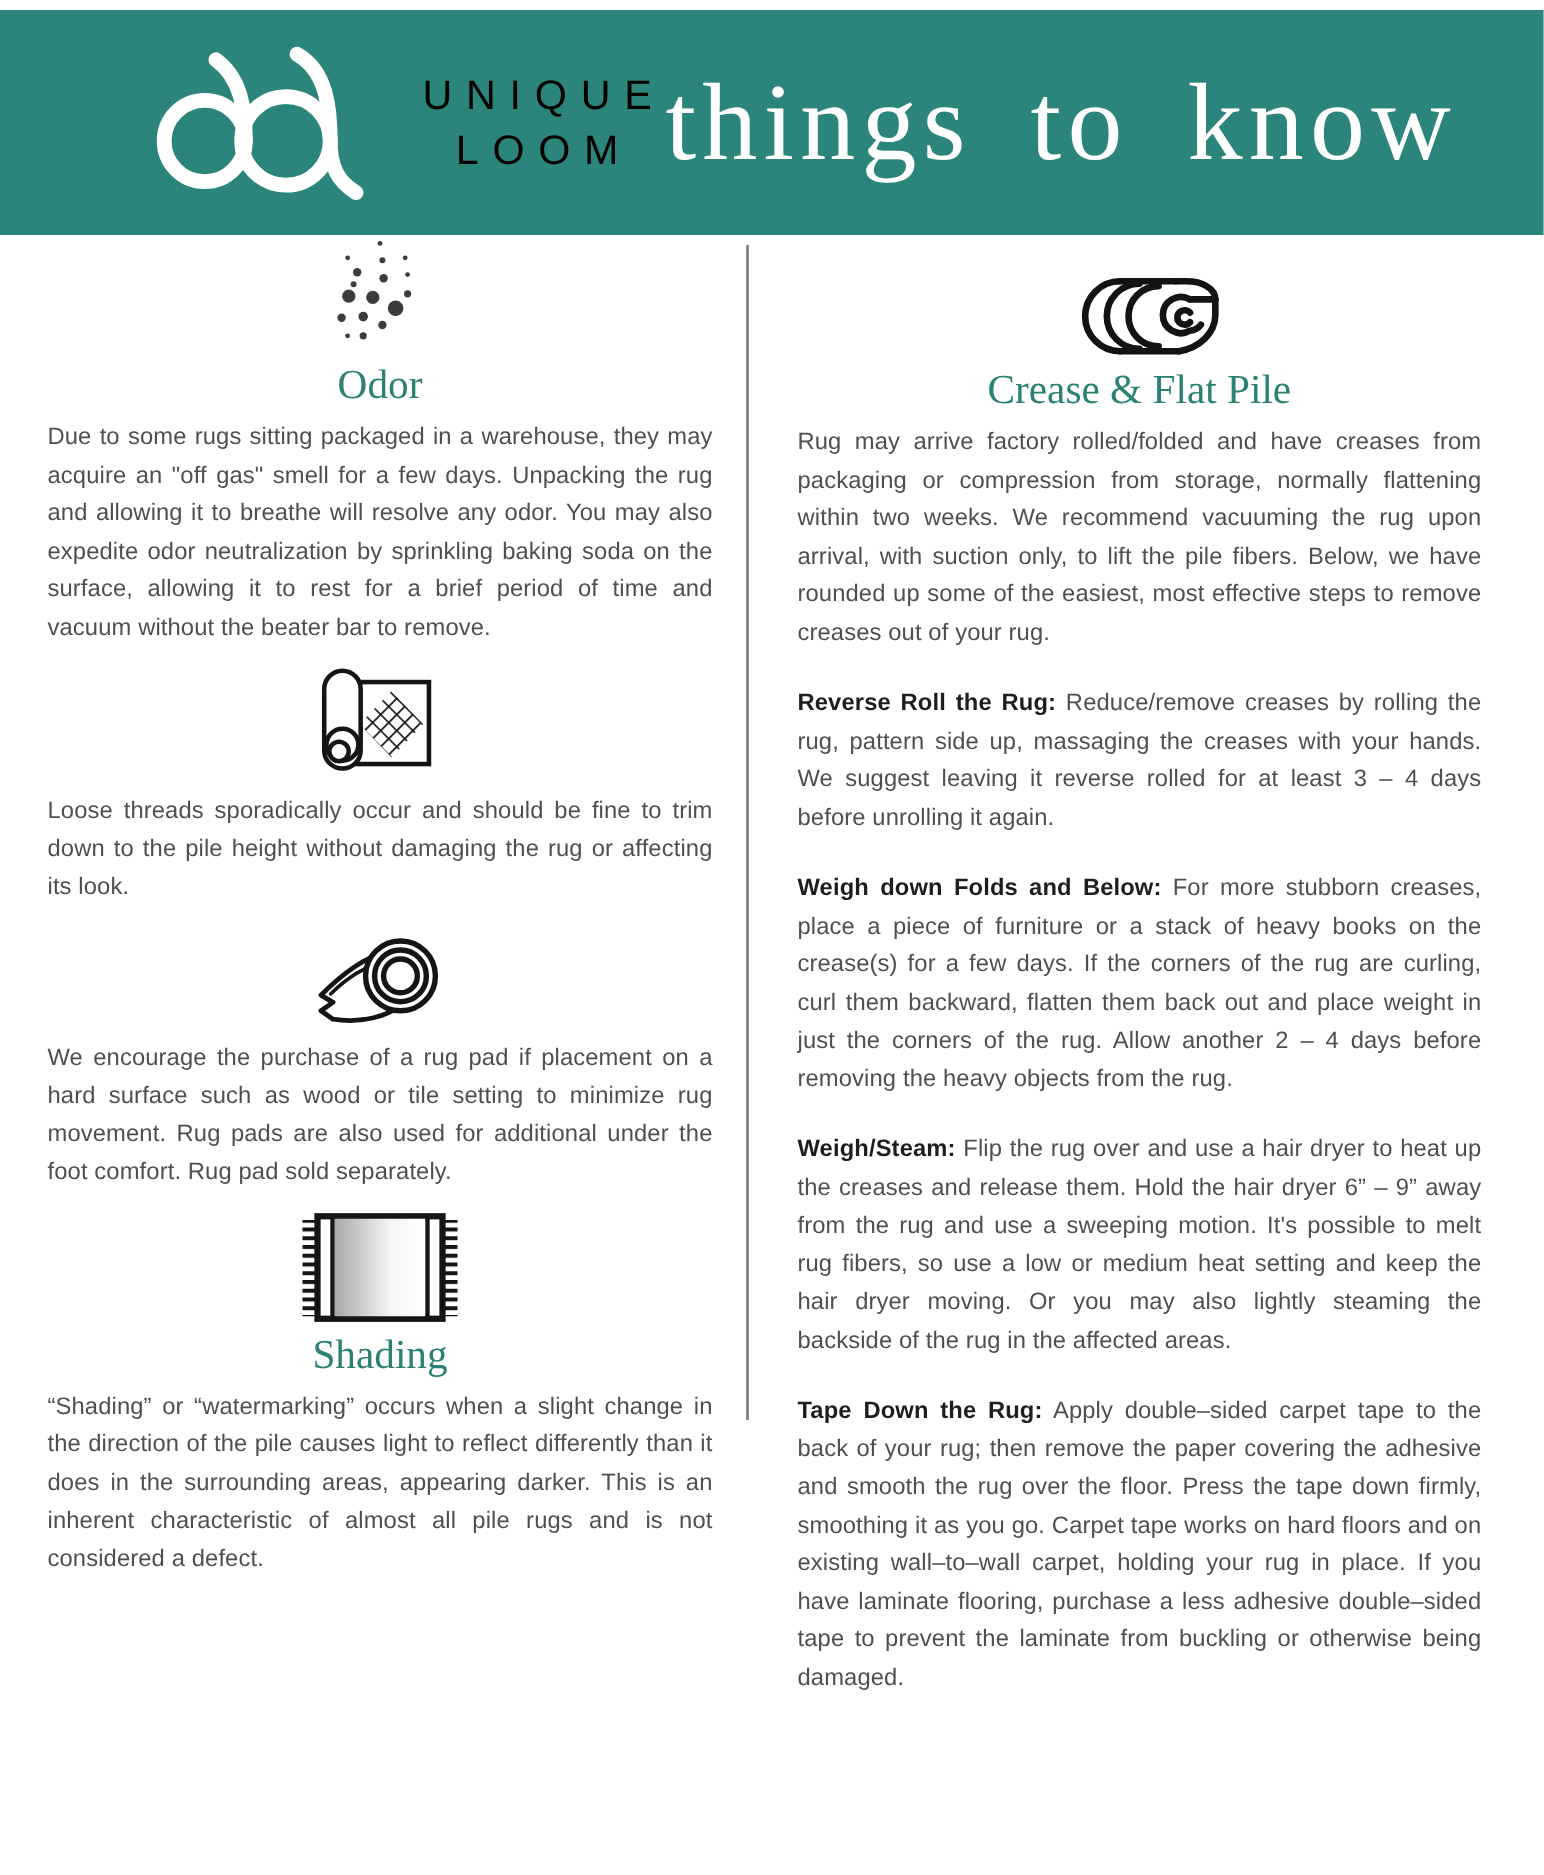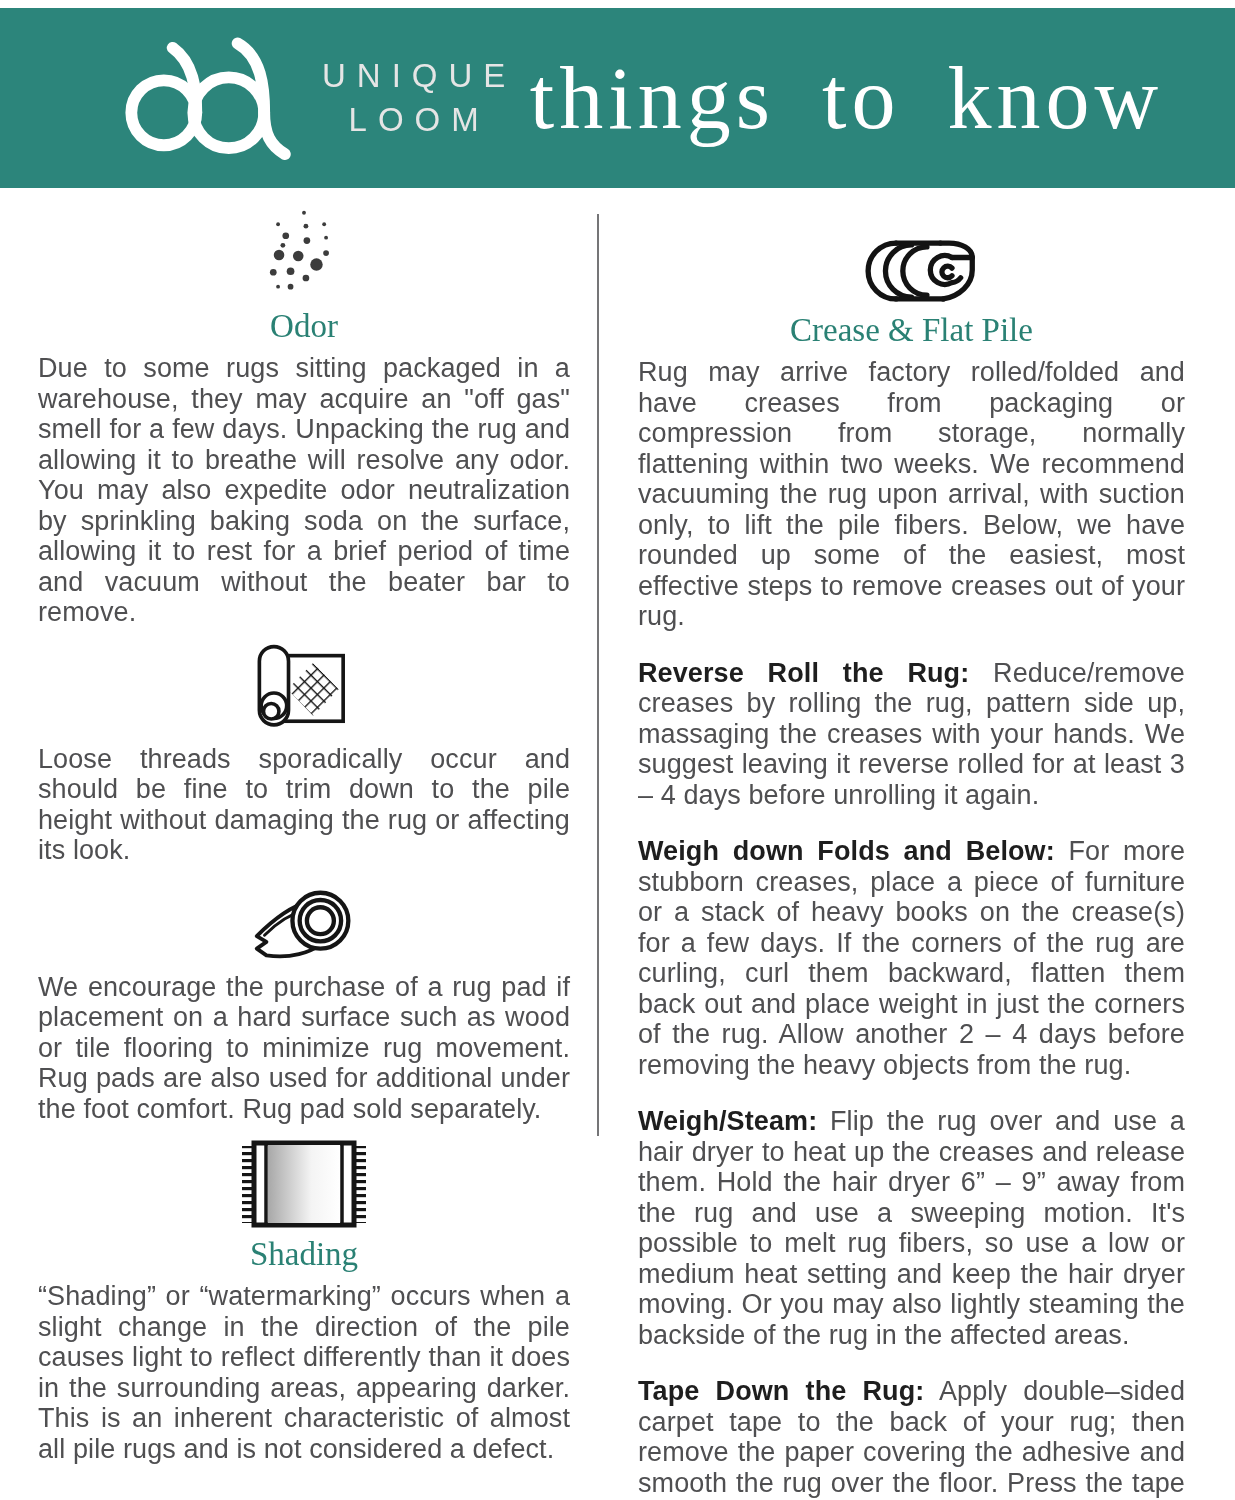--- a/index.html
+++ b/index.html
@@ -13,57 +13,57 @@
   .banner {
     margin-top: 8px;
     height: 180px;
     background: #2c857b;
     display: flex;
     align-items: center;
   }
   .logo-wrap { display: flex; align-items: center; margin-left: 116px; }
   .logo-mark { width: 196px; height: 124px; }
   .brand {
-    color: #e5e5e5;
+    color: #000000;
     text-align: center;
-    margin-left: 10px;
+    margin-left: 26px;
     font-size: 33px;
     letter-spacing: 11px;
     line-height: 1.32;
     font-weight: 400;
   }
   .banner-title {
     font-family: "Liberation Serif", serif;
     color: #ffffff;
     font-size: 88px;
     font-weight: 400;
     letter-spacing: 5px;
     word-spacing: 20px;
     margin-left: auto;
     margin-right: 72px;
     white-space: nowrap;
   }
-  .columns { display: flex; height: 948px; padding-top: 18px; }
+  .columns { display: flex; height: 948px; }
   .col-left  { width: 570px; padding-left: 38px; }
   .divider   { width: 2px; background: #757577; margin-left: 27px; margin-top: 8px; }
   .col-right { flex: 1; padding-left: 39px; padding-right: 50px; }
 
   .section { margin-top: 12px; }
   .section:first-child { margin-top: 0; }
   .icon-row { display: flex; justify-content: center; }
   h2 {
     font-family: "Liberation Serif", serif;
     font-weight: 400;
     font-size: 33px;
     color: #2a8174;
     text-align: center;
     margin: 6px 0 8px 0;
   }
   p.body {
-    font-size: 27px;
+    font-size: 19px;
     line-height: 30.5px;
     color: #4f4f51;
     text-align: justify;
     letter-spacing: 0.1px;
   }
   p.tip { margin-top: 26px; }
   p.tip b { color: #1e1e1e; font-weight: 700; }
   .mt-sm { margin-top: 14px; }
 </style>
 </head>
@@ -141,21 +141,21 @@
         <svg width="106" height="92" viewBox="0 0 110 95">
           <g stroke="#151515" stroke-width="4" stroke-linejoin="round" stroke-linecap="round">
             <path d="M60,22 C38,28 18,46 6,58 L16,64 L6,71 L16,78 C42,82 62,74 70,68 Z" fill="#ffffff"></path>
             <path d="M58,30 C40,35 24,47 14,57" fill="none" stroke-width="3"></path>
             <circle cx="72" cy="42" r="29" fill="#ffffff" stroke-width="4.5"></circle>
             <circle cx="72" cy="42" r="21.5" fill="none" stroke-width="4.5"></circle>
             <circle cx="72" cy="42" r="14" fill="none" stroke-width="4.5"></circle>
           </g>
         </svg>
       </div>
-      <p class="body">We encourage the purchase of a rug pad if placement on a hard surface such as wood or tile flooring to minimize rug movement. Rug pads are also used for additional under the foot comfort. Rug pad sold separately.</p>
+      <p class="body">We encourage the purchase of a rug pad if placement on a hard surface such as wood or tile setting to minimize rug movement. Rug pads are also used for additional under the foot comfort. Rug pad sold separately.</p>
     </div>
 
     <div class="section mt-sm">
       <div class="icon-row">
         <svg width="130" height="92" viewBox="0 0 130 92">
           <defs>
             <linearGradient id="sh" x1="0" y1="0" x2="1" y2="0">
               <stop offset="0" stop-color="#a8a8a8"></stop>
               <stop offset="0.6" stop-color="#f4f4f4"></stop>
               <stop offset="1" stop-color="#ffffff"></stop>

